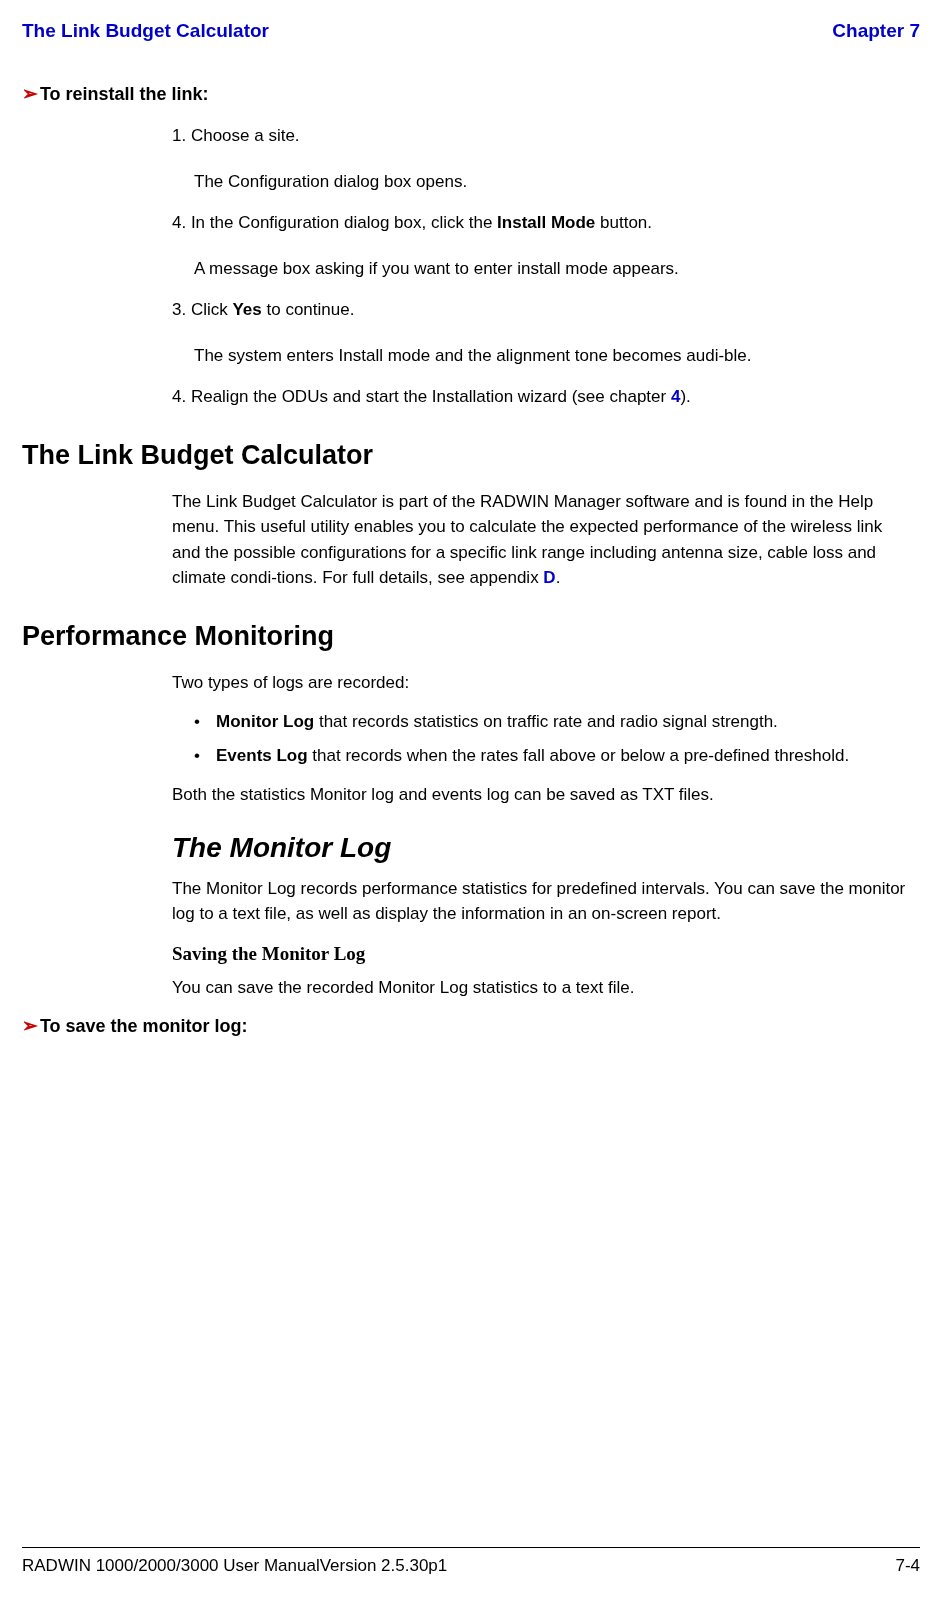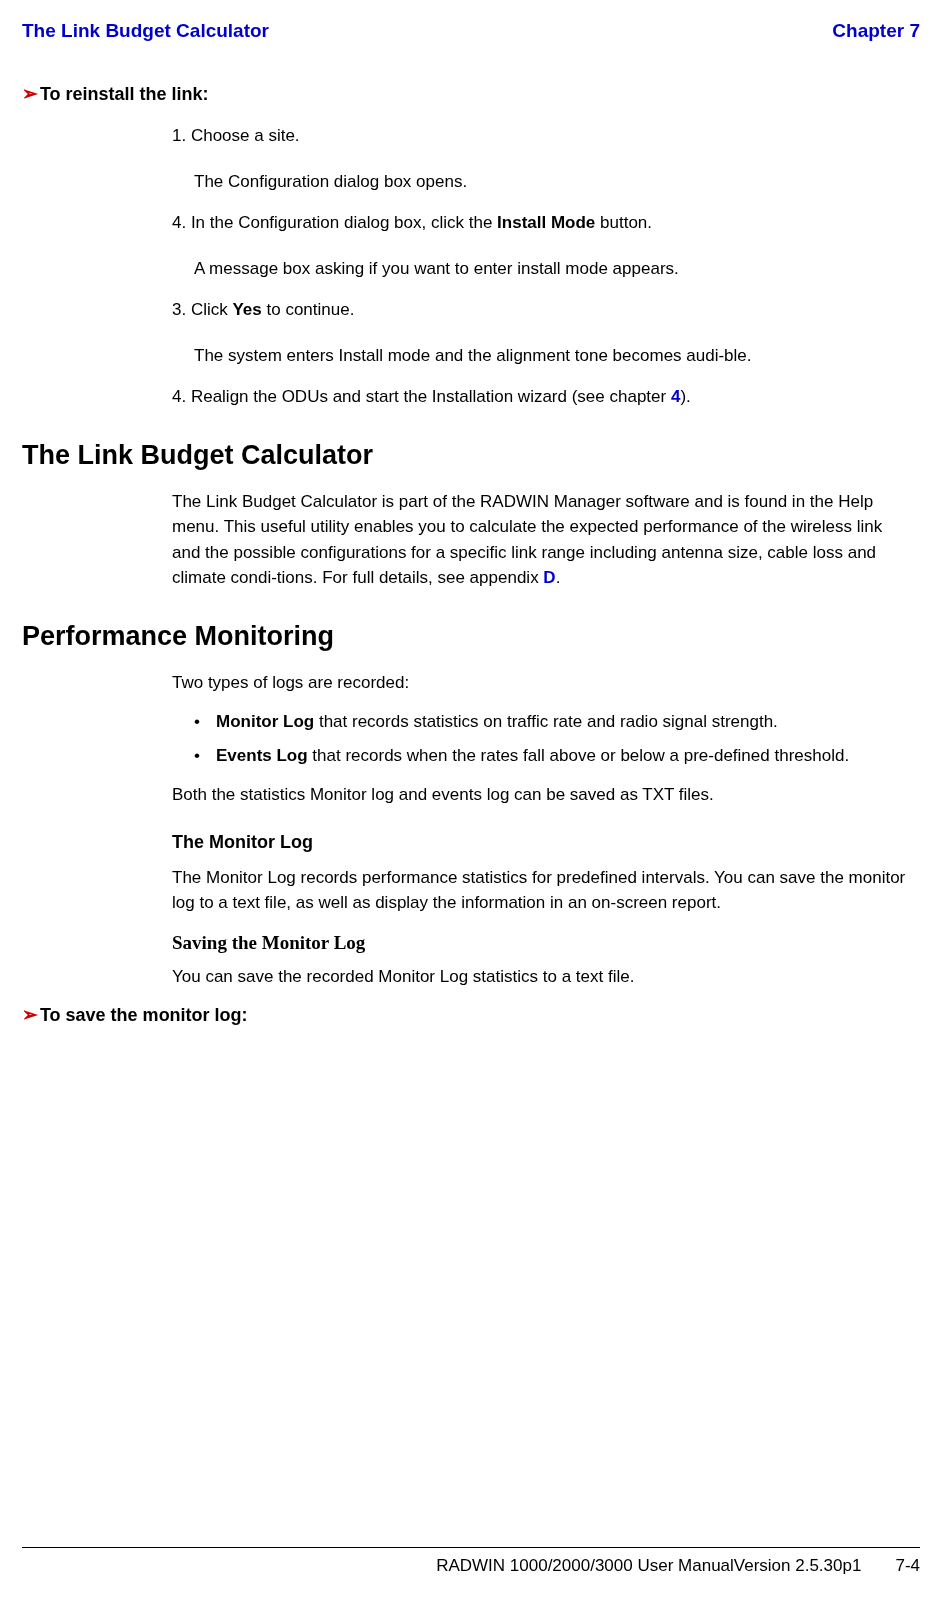--- a/index.html
+++ b/index.html
@@ -55,22 +55,23 @@
     font-weight: bold;
     margin-top: 30px;
     margin-bottom: 18px;
   }
   .body-p {
     line-height: 1.5;
     margin-bottom: 14px;
   }
   .h2 {
     font-family: Arial, Helvetica, sans-serif;
-    font-size: 18px;
+    font-size: 28px;
     font-weight: bold;
+    font-style: italic;
     margin-top: 24px;
     margin-bottom: 12px;
   }
   .h3 {
     font-family: Liberation Serif, serif;
     font-size: 19px;
     font-weight: bold;
     margin-top: 16px;
     margin-bottom: 10px;
   }
@@ -94,21 +95,21 @@
     left: 22px;
     right: 22px;
     bottom: 28px;
   }
   .footer-line {
     border-top: 1.5px solid #000;
     margin-bottom: 8px;
   }
   .footer-row {
     display: flex;
-    justify-content: flex-end;
+    justify-content: space-between;
     font-family: Verdana, sans-serif;
     font-size: 17px;
     gap: 34px;
   }
 </style>
 </head>
 <body>
 
 <div class="header-row">
   <span>The Link Budget Calculator</span>

